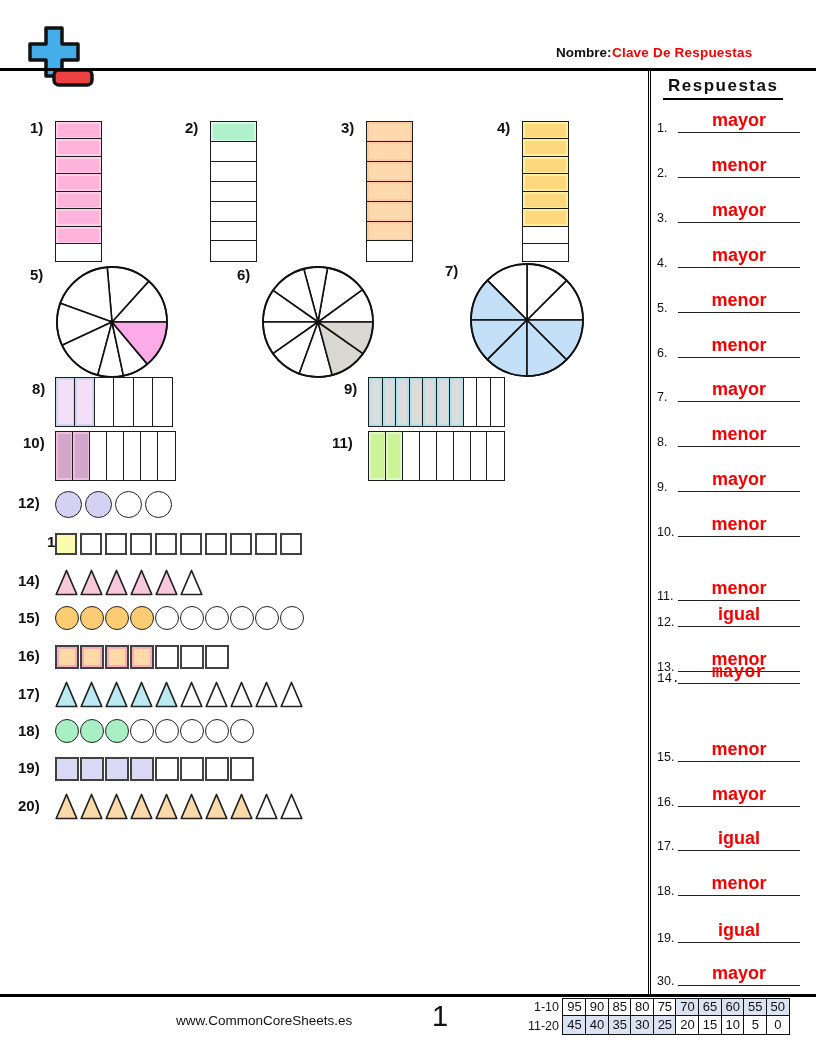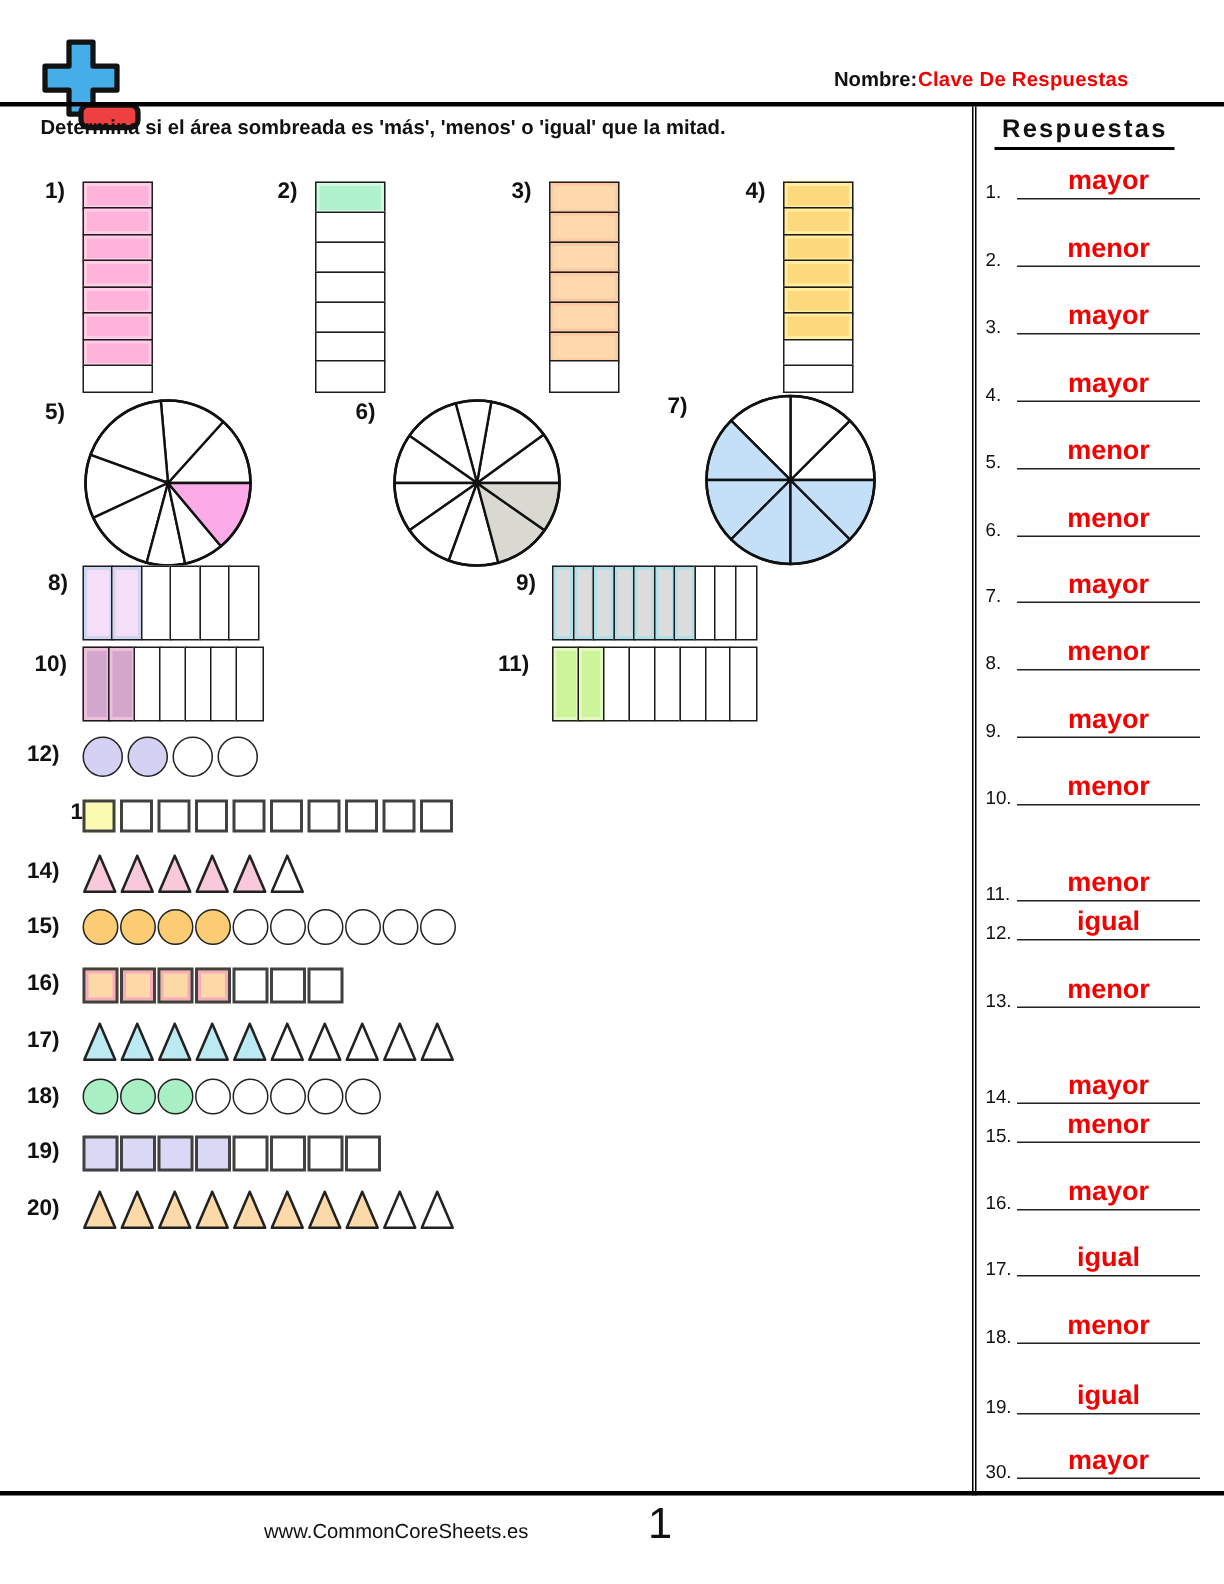--- a/index.html
+++ b/index.html
@@ -45,21 +45,20 @@
 
 <div class="page">
 
   <svg class="abs" style="left:16px;top:24px" width="84" height="72" viewBox="0 0 84 72">
     <path d="M30 4 h16 v16 h16 v16 h-16 v16 h-16 v-16 h-16 v-16 h16 z" fill="#45ade8" stroke="#121212" stroke-width="3.5" stroke-linejoin="round"></path>
     <rect x="38" y="46" width="38" height="15" rx="5" fill="#ee4040" stroke="#121212" stroke-width="3.5"></rect>
   </svg>
   <div class="name-label">Nombre:</div>
   <div class="name-value">Clave De Respuestas</div>
   <div class="hrule"></div>
-  <div class="instruction">Determina si el área sombreada es 'más', 'menos' o 'igual' que la mitad.</div>
 
   <div class="vsep"></div>
   <div class="answers-title">Respuestas</div>
   <div id="answers-list">
       <div class="ans-item" style="top: 100px;">
         <span class="ans-num">1.</span>
         <div class="ans-line">mayor</div>
       </div>
       <div class="ans-item" style="top: 144.9px;">
         <span class="ans-num">2.</span>
@@ -102,21 +101,21 @@
         <div class="ans-line">menor</div>
       </div>
       <div class="ans-item" style="top: 593.9px;">
         <span class="ans-num">12.</span>
         <div class="ans-line">igual</div>
       </div>
       <div class="ans-item" style="top: 638.8px;">
         <span class="ans-num">13.</span>
         <div class="ans-line">menor</div>
       </div>
-      <div class="ans-item" style="top: 703px;">
+      <div class="ans-item" style="top: 651px; font-family: Liberation Mono, monospace;">
         <span class="ans-num">14.</span>
         <div class="ans-line">mayor</div>
       </div>
       <div class="ans-item" style="top: 728.6px;">
         <span class="ans-num">15.</span>
         <div class="ans-line">menor</div>
       </div>
       <div class="ans-item" style="top: 773.5px;">
         <span class="ans-num">16.</span>
         <div class="ans-line">mayor</div>
@@ -399,15 +398,41 @@
       </svg>
       <svg width="23" height="27" viewBox="0 0 23 27" class="tri" style="left: 280px; top: 793px;">
         <polygon points="11.5,1.5 1.2,25.5 21.8,25.5" fill="#ffffff" stroke="#222" stroke-width="1.7" stroke-linejoin="round"></polygon>
       </svg>
     </div>
 
   <div class="frule"></div>
   <div class="url">www.CommonCoreSheets.es</div>
   <div class="pagenum">1</div>
   <div class="score" id="score-table">
+      <div class="score-row">
+        <div class="score-label">1-10</div>
+        <div class="score-cell">95</div>
+        <div class="score-cell">90</div>
+        <div class="score-cell">85</div>
+        <div class="score-cell">80</div>
+        <div class="score-cell">75</div>
+        <div class="score-cell" style="background: rgb(219, 227, 243);">70</div>
+        <div class="score-cell" style="background: rgb(219, 227, 243);">65</div>
+        <div class="score-cell" style="background: rgb(219, 227, 243);">60</div>
+        <div class="score-cell" style="background: rgb(219, 227, 243);">55</div>
+        <div class="score-cell" style="background: rgb(219, 227, 243);">50</div>
+      </div>
+      <div class="score-row">
+        <div class="score-label">11-20</div>
+        <div class="score-cell" style="background: rgb(219, 227, 243);">45</div>
+        <div class="score-cell" style="background: rgb(219, 227, 243);">40</div>
+        <div class="score-cell" style="background: rgb(219, 227, 243);">35</div>
+        <div class="score-cell" style="background: rgb(219, 227, 243);">30</div>
+        <div class="score-cell" style="background: rgb(219, 227, 243);">25</div>
+        <div class="score-cell">20</div>
+        <div class="score-cell">15</div>
+        <div class="score-cell">10</div>
+        <div class="score-cell">5</div>
+        <div class="score-cell">0</div>
+      </div>
     </div>
 
 </div>
 
 </body></html>

